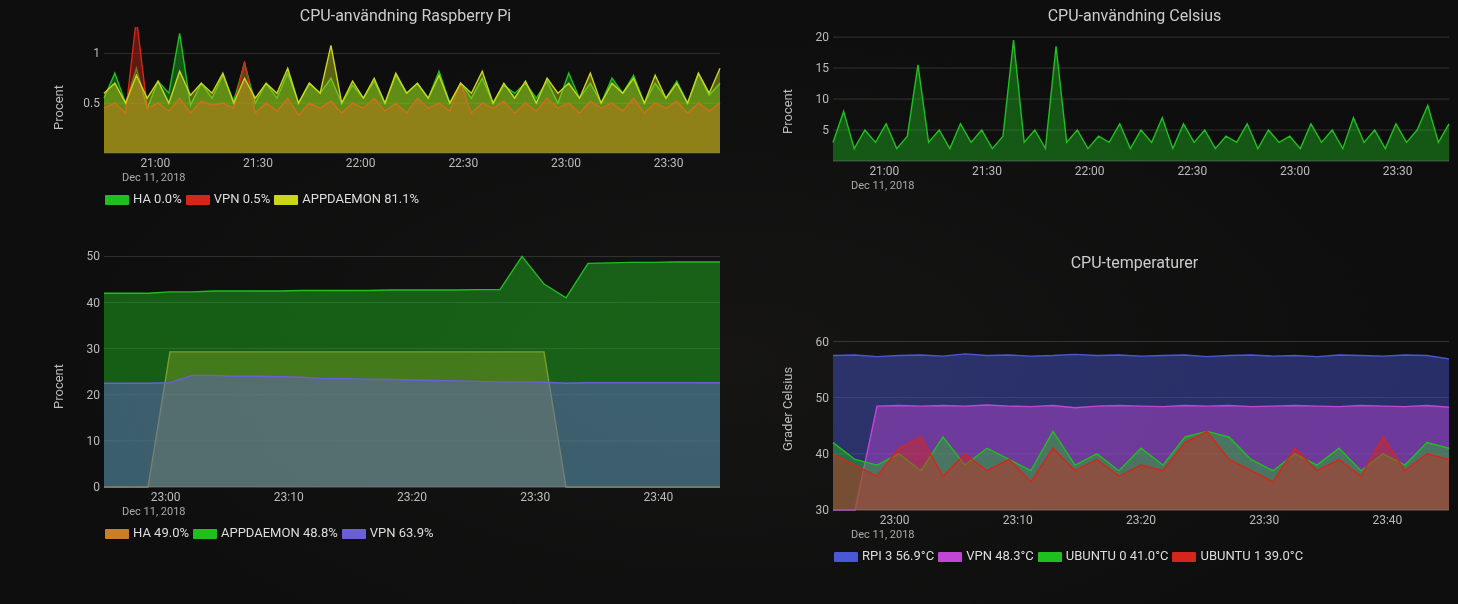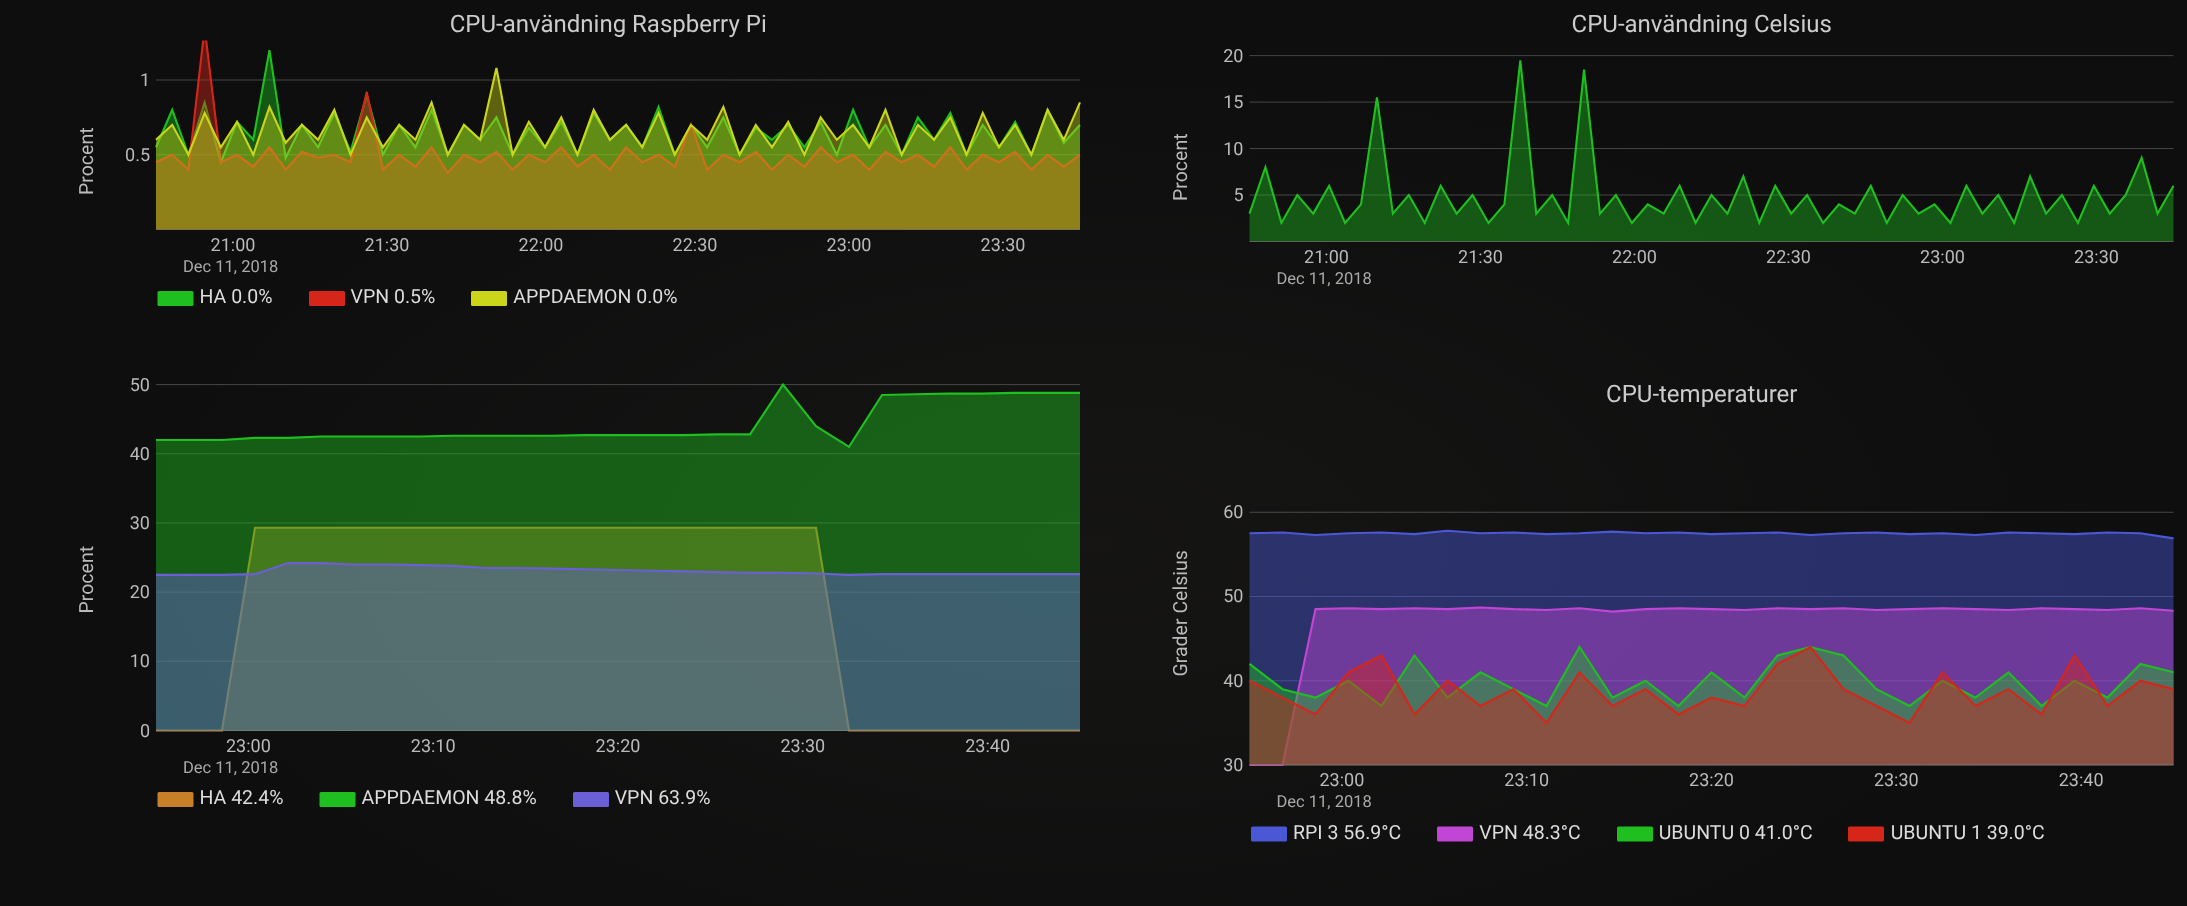--- a/index.html
+++ b/index.html
@@ -51,21 +51,21 @@
     writing-mode: vertical-rl;
     transform: rotate(180deg);
     text-align: center;
     font-size: 13px;
     color: #bbb;
     padding: 0 2px;
   }
   .legend {
     display: flex;
     flex-direction: row;
-    gap: 24px;
+    gap: 4px;
     font-size: 13px;
     color: #ddd;
     padding: 4px 6px 2px 56px;
     flex-wrap: wrap;
   }
   .swatch {
     display: inline-block;
     width: 24px;
     height: 10px;
     margin-right: 4px;
@@ -101,21 +101,21 @@
           <text x="292.6666666666667" y="140" fill="#bbb" font-size="12" text-anchor="middle">22:00</text>
           <text x="395.33333333333337" y="140" fill="#bbb" font-size="12" text-anchor="middle">22:30</text>
           <text x="498" y="140" fill="#bbb" font-size="12" text-anchor="middle">23:00</text>
           <text x="600.6666666666666" y="140" fill="#bbb" font-size="12" text-anchor="middle">23:30</text>
           <text x="54" y="154" fill="#aaa" font-size="11">Dec 11, 2018</text>
         </svg>
     </div>
     <div class="legend">
       <span><span class="swatch" style="background:#1fbf1f"></span><span>HA 0.0%</span></span>
       <span><span class="swatch" style="background:#d6261a"></span><span>VPN 0.5%</span></span>
-      <span><span class="swatch" style="background:#cbd61a"></span><span>APPDAEMON 0.0%</span></span>
+      <span><span class="swatch" style="background:#cbd61a"></span><span>APPDAEMON 81.1%</span></span>
     </div>
   </div>
 
   <div class="panel">
     <div class="title">CPU-användning Celsius</div>
     <div class="chart-wrap">
       <div class="ylabel">Procent</div>
       <svg width="660" height="168">
           <line x1="36" x2="652" y1="103.02000000000001" y2="103.02000000000001" stroke="#888" stroke-width="0.6" opacity="0.5"></line>
           <text x="32" y="107.02000000000001" fill="#bbb" font-size="12" text-anchor="end">5</text>
@@ -164,21 +164,21 @@
           <line x1="36" x2="652" y1="236.00000000000003" y2="236.00000000000003" stroke="#888" stroke-width="0.8" opacity="0.6"></line>
           <text x="97.6" y="250.00000000000003" fill="#bbb" font-size="12" text-anchor="middle">23:00</text>
           <text x="220.79999999999998" y="250.00000000000003" fill="#bbb" font-size="12" text-anchor="middle">23:10</text>
           <text x="344" y="250.00000000000003" fill="#bbb" font-size="12" text-anchor="middle">23:20</text>
           <text x="467.2" y="250.00000000000003" fill="#bbb" font-size="12" text-anchor="middle">23:30</text>
           <text x="590.4" y="250.00000000000003" fill="#bbb" font-size="12" text-anchor="middle">23:40</text>
           <text x="54" y="264" fill="#aaa" font-size="11">Dec 11, 2018</text>
         </svg>
     </div>
     <div class="legend">
-      <span><span class="swatch" style="background:#c88028"></span><span>HA 42.4%</span></span>
+      <span><span class="swatch" style="background:#c88028"></span><span>HA 49.0%</span></span>
       <span><span class="swatch" style="background:#1fbf1f"></span><span>APPDAEMON 48.8%</span></span>
       <span><span class="swatch" style="background:#6b5fd6"></span><span>VPN 63.9%</span></span>
     </div>
   </div>
 
   <div class="panel">
     <div class="title">CPU-temperaturer</div>
     <div class="chart-wrap">
       <div class="ylabel">Grader Celsius</div>
       <svg width="660" height="270">

